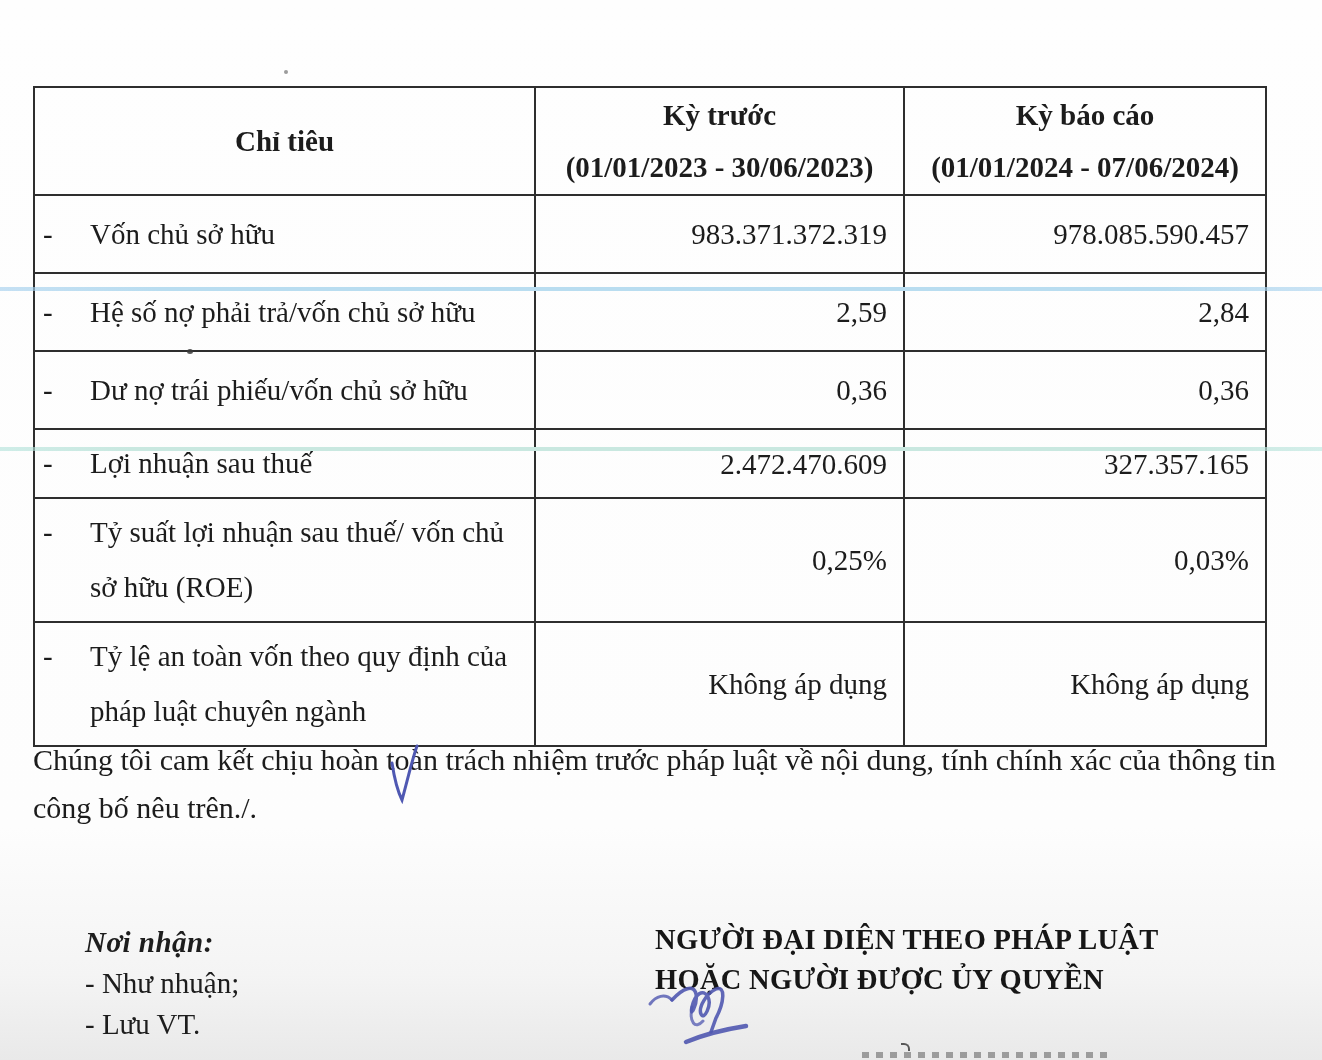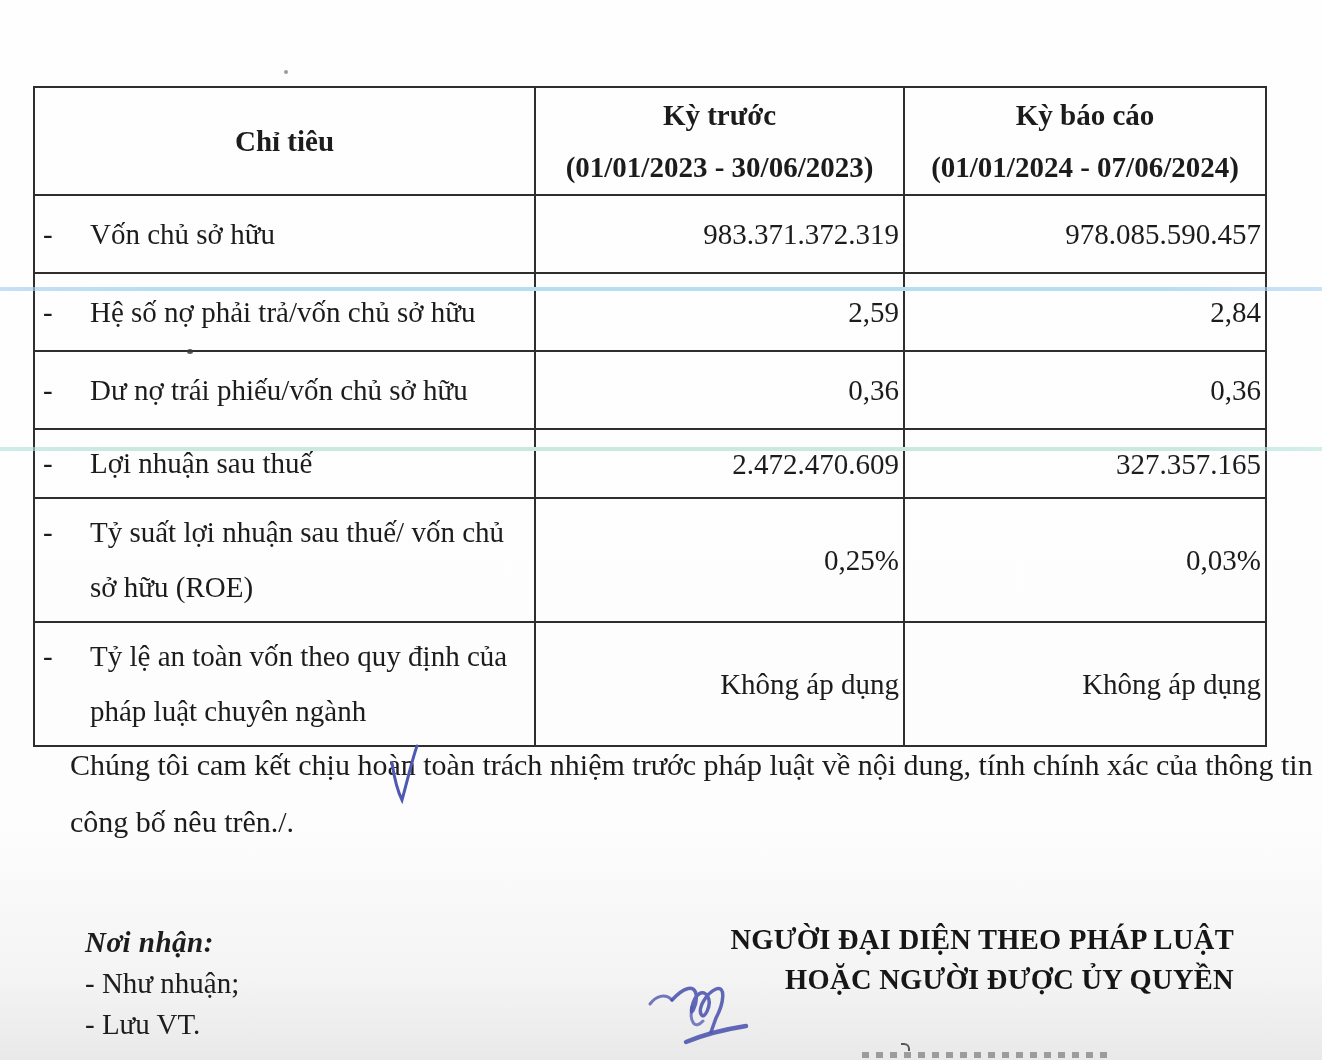--- a/index.html
+++ b/index.html
@@ -24,33 +24,33 @@
   col.c1{width:501px;} col.c2{width:369px;} col.c3{width:362px;}
 
   td.hdr{font-weight:bold;text-align:center;vertical-align:middle;line-height:52px;}
   td.hdr .hdr-line{display:block;}
 
   td.lbl{vertical-align:middle;padding:6px 10px 6px 8px;}
   .lblwrap{display:flex;align-items:flex-start;line-height:55px;}
   .dash{flex:0 0 47px;}
   .lbltext{flex:1;}
 
-  td.val{text-align:right;vertical-align:middle;padding-right:4px;padding-left:6px;line-height:40px;}
+  td.val{text-align:right;vertical-align:middle;padding-right:16px;padding-left:6px;line-height:40px;}
 
   
   .commitment{
     position:absolute;left:33px;top:736px;width:1245px;z-index:2;
-    font-size:30px;line-height:57px;color:#1c1c1c;margin-left:37px;
+    font-size:30px;line-height:48px;color:#1c1c1c;
   }
   .checkmark{position:absolute;left:383px;top:740px;z-index:7;}
 
   
   .recipients{position:absolute;left:85px;top:922px;font-size:29px;line-height:41px;z-index:2;}
   .recipients .title{font-weight:bold;font-style:italic;letter-spacing:.5px;}
-  .sign-block{position:absolute;left:624px;top:920px;width:610px;text-align:right;z-index:2;}
+  .sign-block{position:absolute;left:655px;top:920px;width:610px;text-align:left;z-index:2;}
   .sign-block .b{font-weight:bold;font-size:28.5px;line-height:40px;letter-spacing:.3px;color:#161616;}
   .sign-block .i{font-style:italic;font-size:28px;line-height:40px;margin-top:2px;}
   .signature{position:absolute;left:645px;top:978px;z-index:7;}
 
   
   .cutoff{
     position:absolute;left:862px;top:1052px;width:245px;height:6px;z-index:3;
     background:repeating-linear-gradient(90deg,rgba(45,45,45,.55) 0 7px,rgba(45,45,45,0) 7px 14px);
     opacity:.75;
   }

